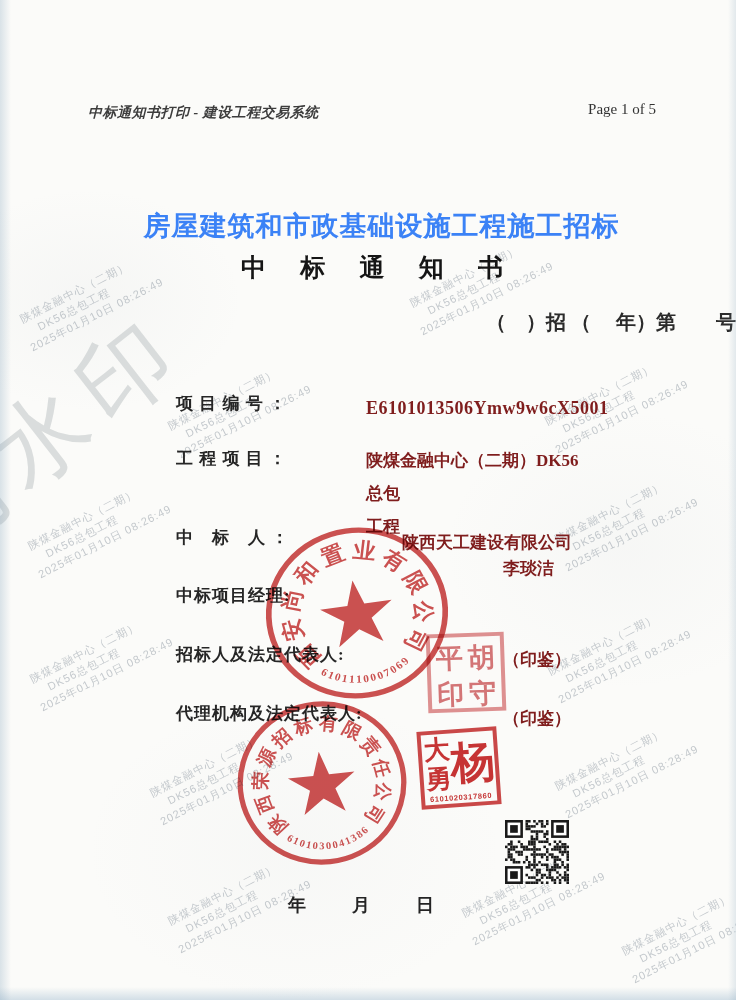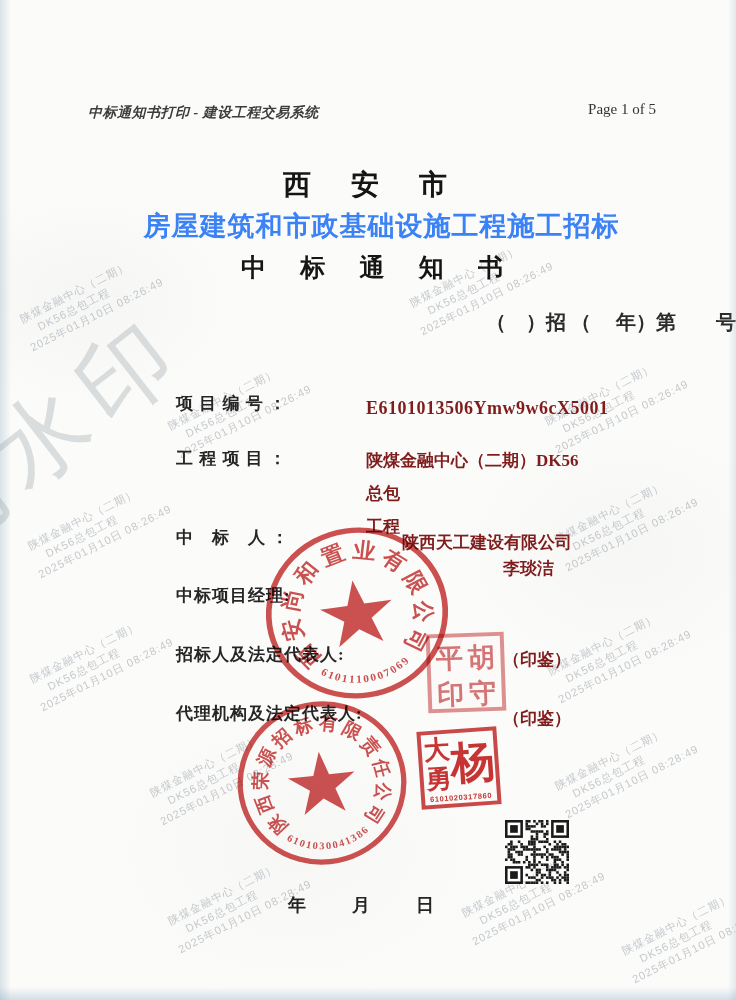--- a/index.html
+++ b/index.html
@@ -144,21 +144,20 @@
       <div class="wm" style="left: 622px; top: 910px;">
         <div>陕煤金融中心（二期）</div>
         <div class="wm-l2">DK56总包工程</div>
         <div class="wm-l3">2025年01月10日 08:28:49</div>
       </div>
     </div>
 
   <div class="abs hdr-left txt">中标通知书打印 - 建设工程交易系统</div>
   <div class="abs hdr-right txt">Page 1 of 5</div>
 
-  <div class="abs t1 txt">西　安　市</div>
   <div class="abs t2 txt">房屋建筑和市政基础设施工程施工招标</div>
   <div class="abs t3 txt">中 标 通 知 书</div>
   <div class="abs tnum txt">（　）招 （　 年）第　　号</div>
 
   <span class="lbl txt" style="top:392px">项 目 编 号 ：</span>
   <span class="val val-mono txt" style="left:366px;top:392px">E6101013506Ymw9w6cX5001</span>
 
   <span class="lbl txt" style="top:447px">工 程 项 目 ：</span>
   <span class="val txt" style="left:366px;top:444px;width:220px">陕煤金融中心（二期）DK56总包
 工程</span>

